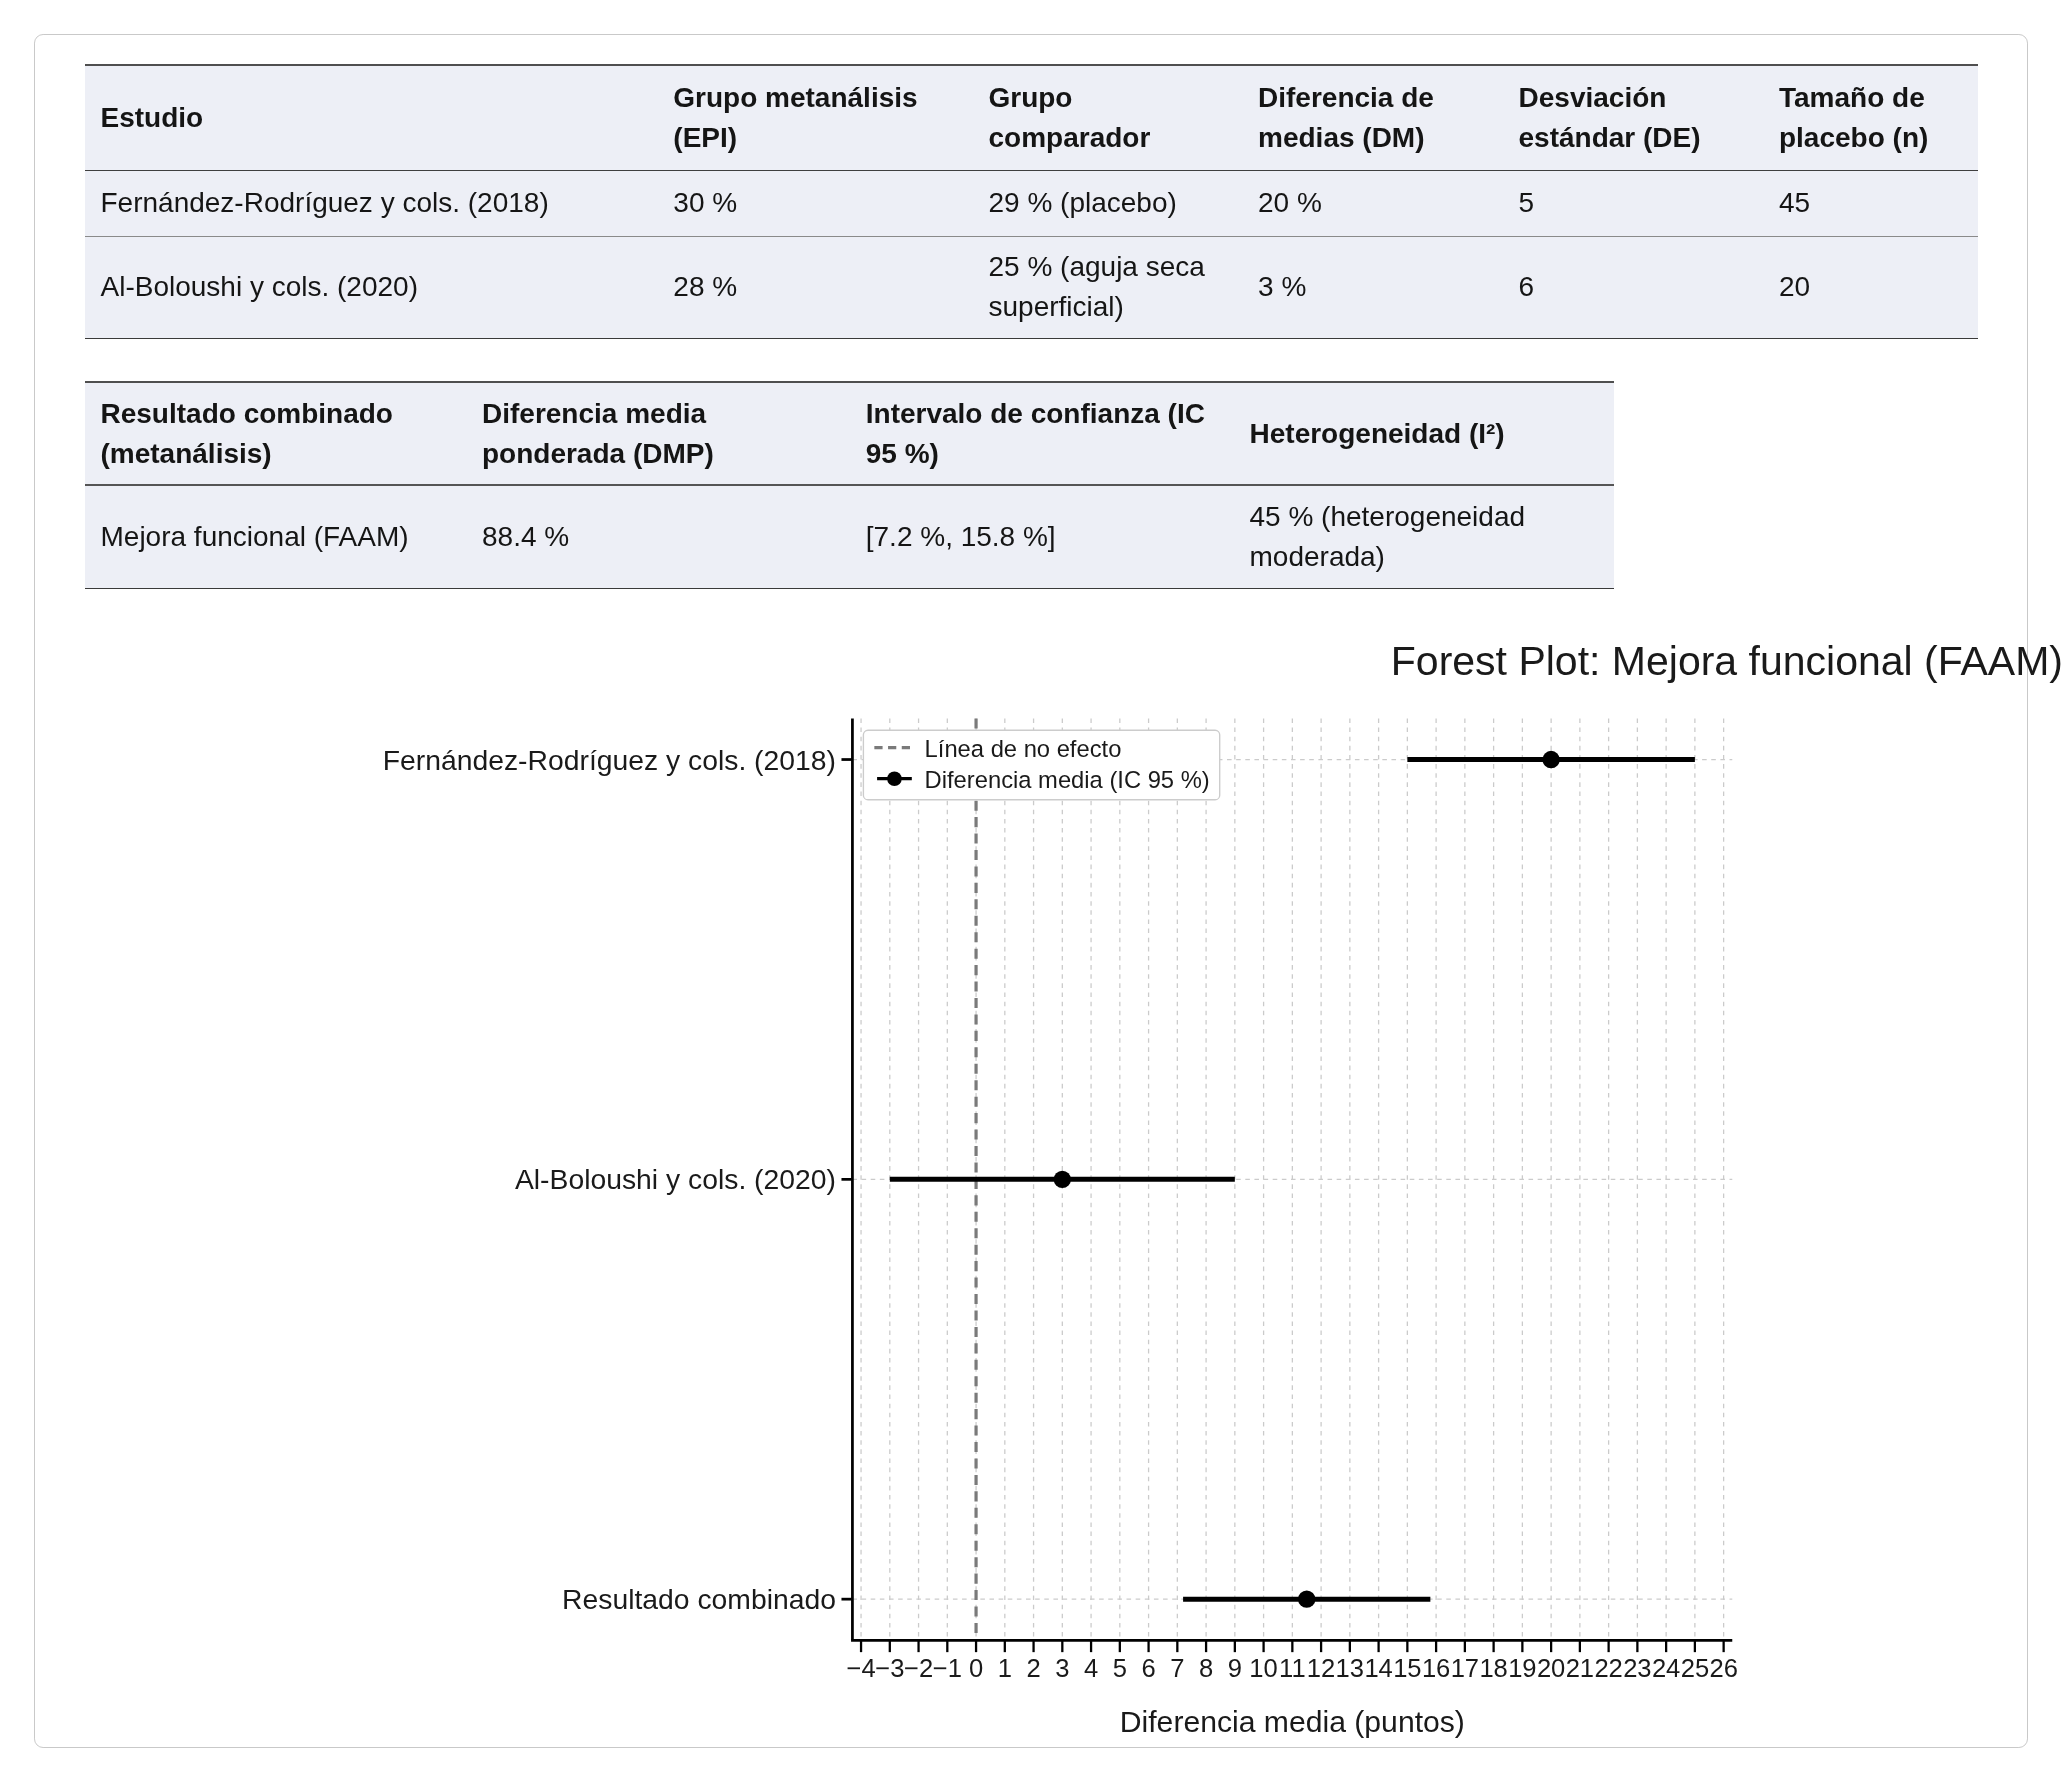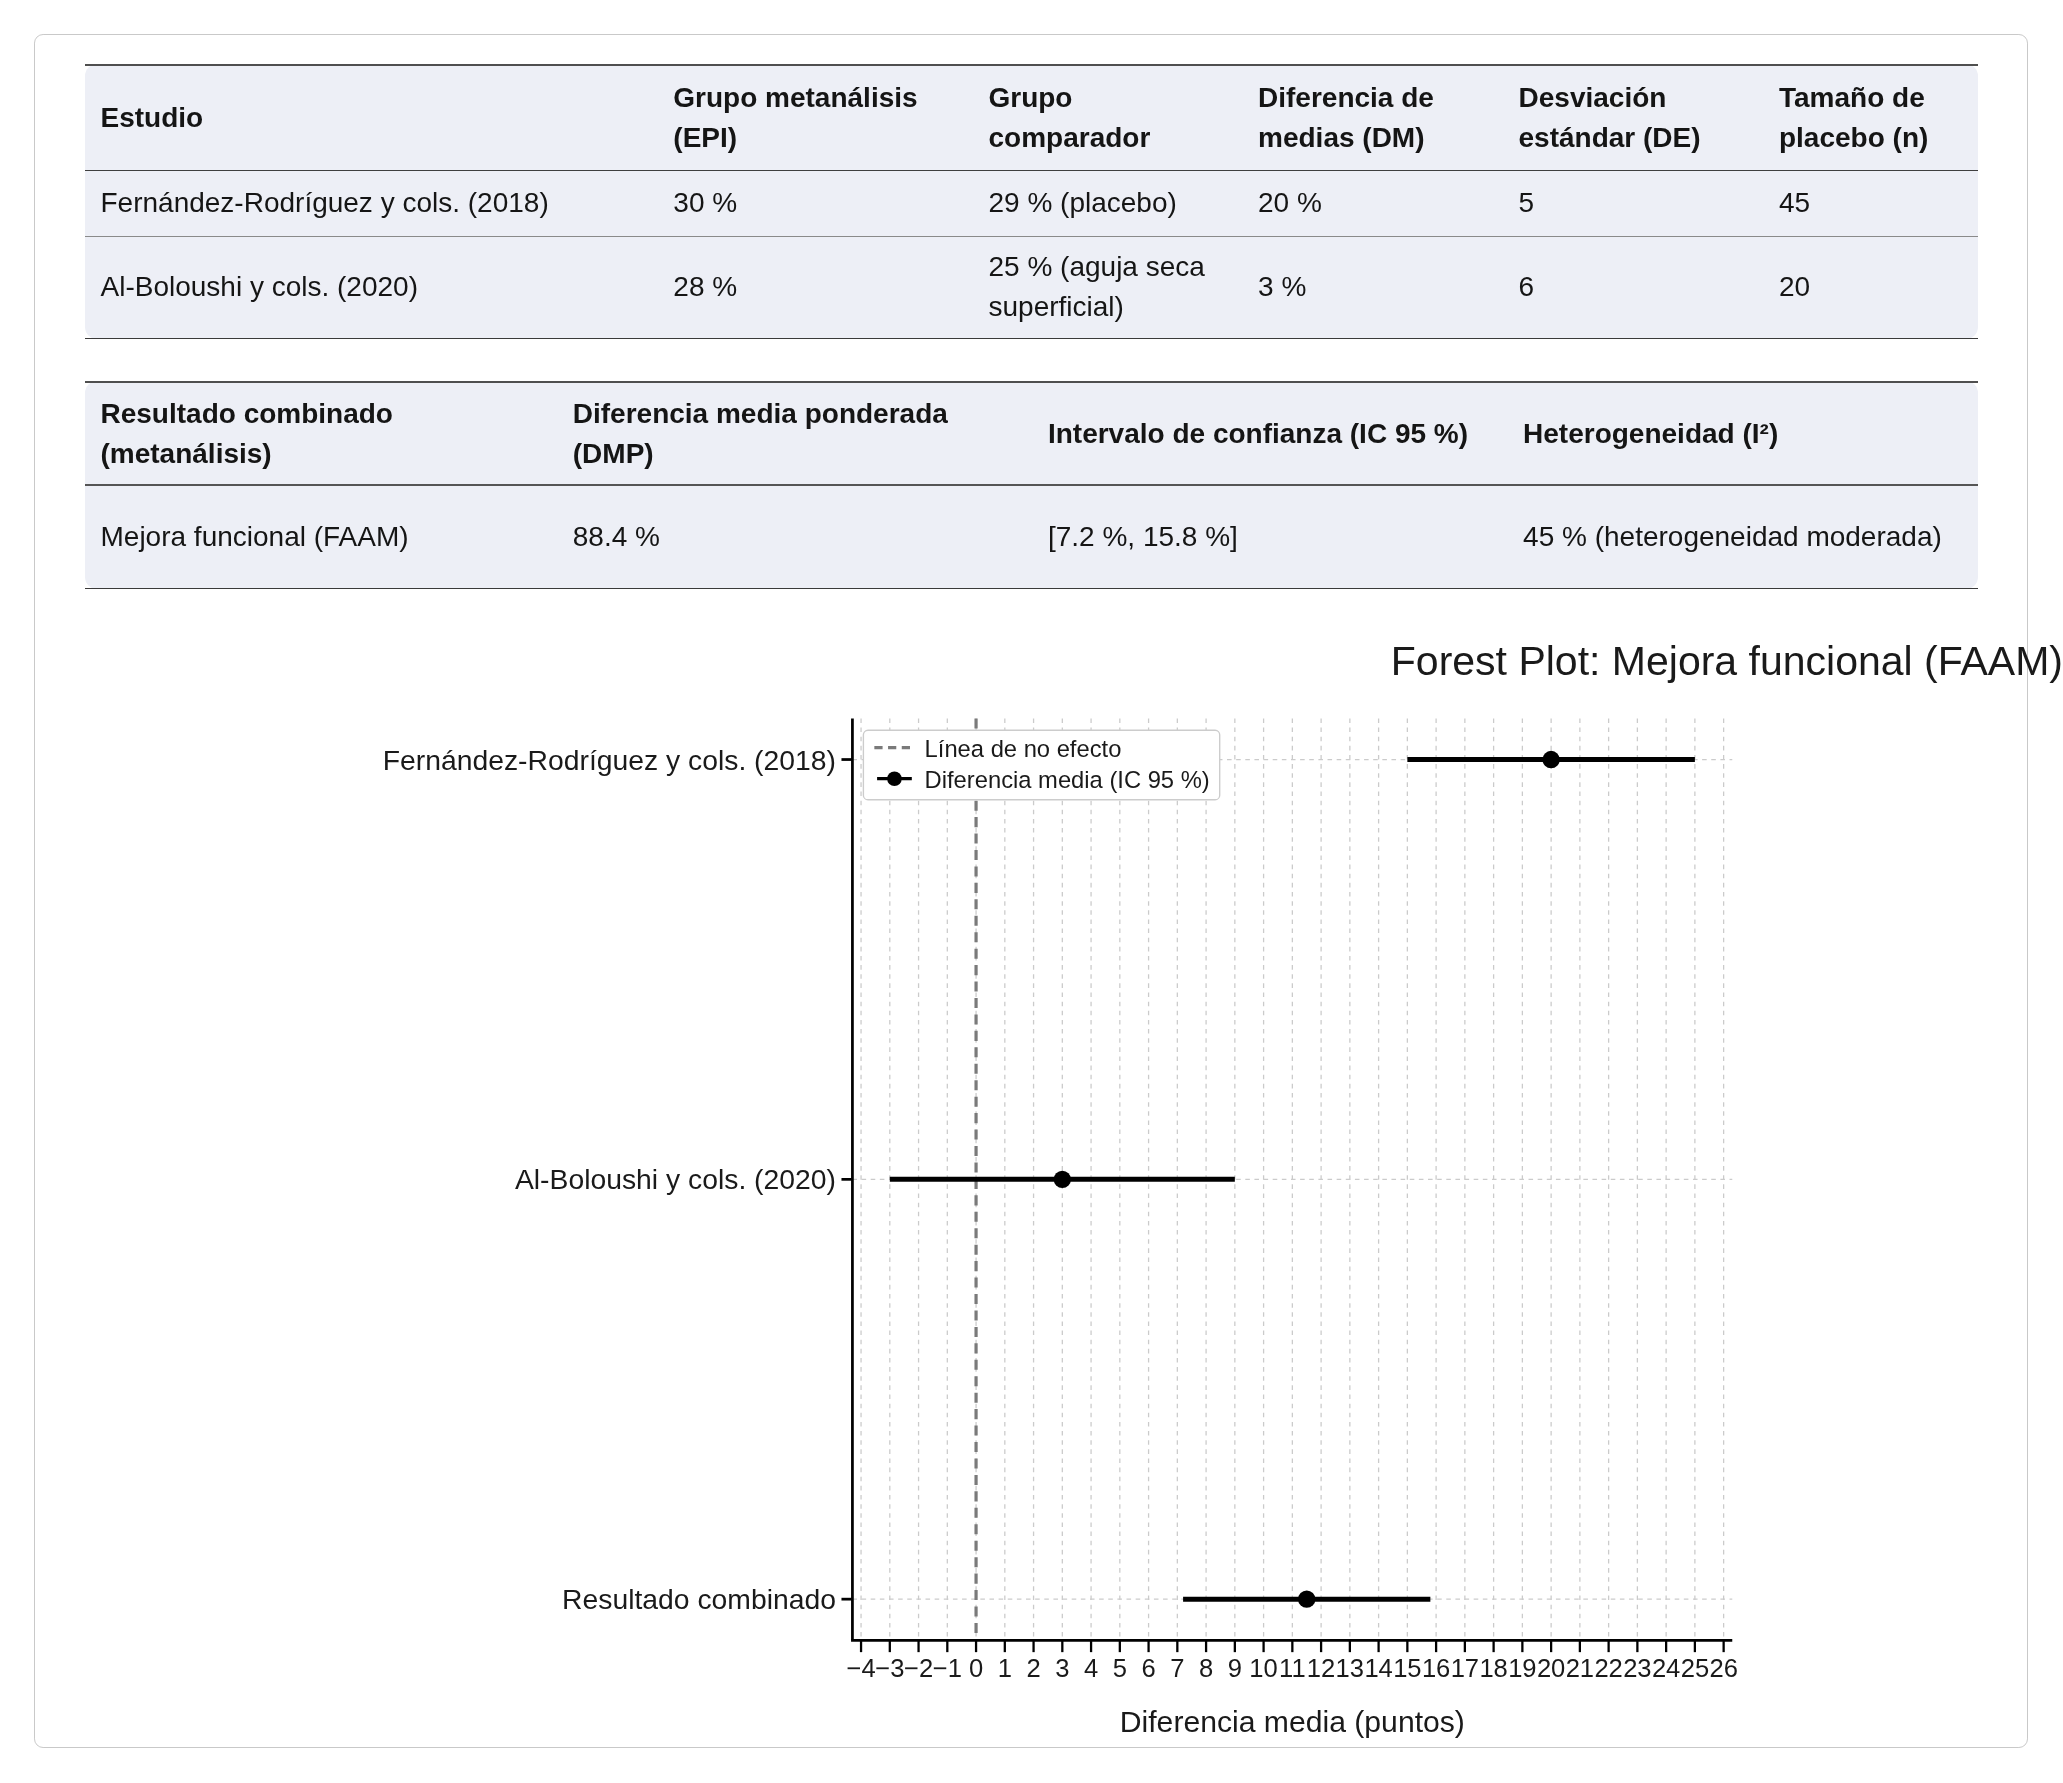--- a/index.html
+++ b/index.html
@@ -8,33 +8,32 @@
     font-family:"Liberation Sans","DejaVu Sans",sans-serif;color:#151515;
     overflow:hidden;
   }
   .frame{
     position:absolute;left:34px;top:34px;width:1992px;height:1712px;
     border:1.8px solid #c9c9c9;border-radius:9.1px;background:transparent;
   }
   table{
     border-collapse:collapse;table-layout:fixed;position:absolute;
     background:#edeff6;
-    border-radius:12px;
   }
   th,td{
     text-align:left;vertical-align:middle;padding:0 27.4px 0 15.5px;
     font-size:28px;line-height:1.42;overflow:hidden;
   }
   th{font-weight:bold;}
   td{font-weight:normal;}
   .t1{left:85px;top:64px;width:1893px;border-top:2.7px solid #4f4f4f;border-bottom:1.8px solid #3a3a3a;}
   .t1 thead tr{height:105px;border-bottom:1.8px solid #3f3f3f;}
   .t1 tbody tr.r1{height:66px;border-bottom:1.4px solid #8a8a8a;}
   .t1 tbody tr.r2{height:102px;}
-  .t2{left:85px;top:381px;width:1893px;border-top:2.3px solid #4f4f4f;border-bottom:1.8px solid #3a3a3a;}
+  .t2{left:85px;top:381px;width:1529px;border-top:2.3px solid #4f4f4f;border-bottom:1.8px solid #3a3a3a;}
   .t2 thead tr{height:103px;border-bottom:2.3px solid #555555;}
   .t2 tbody tr{height:103px;}
   .chart-title{
     position:absolute;left:38px;top:638px;width:2025px;text-align:right;
     font-size:41px;font-weight:normal;color:#1a1a1a;
   }
   svg#plot{position:absolute;left:0;top:0;}
 </style>
 </head>
 <body>

